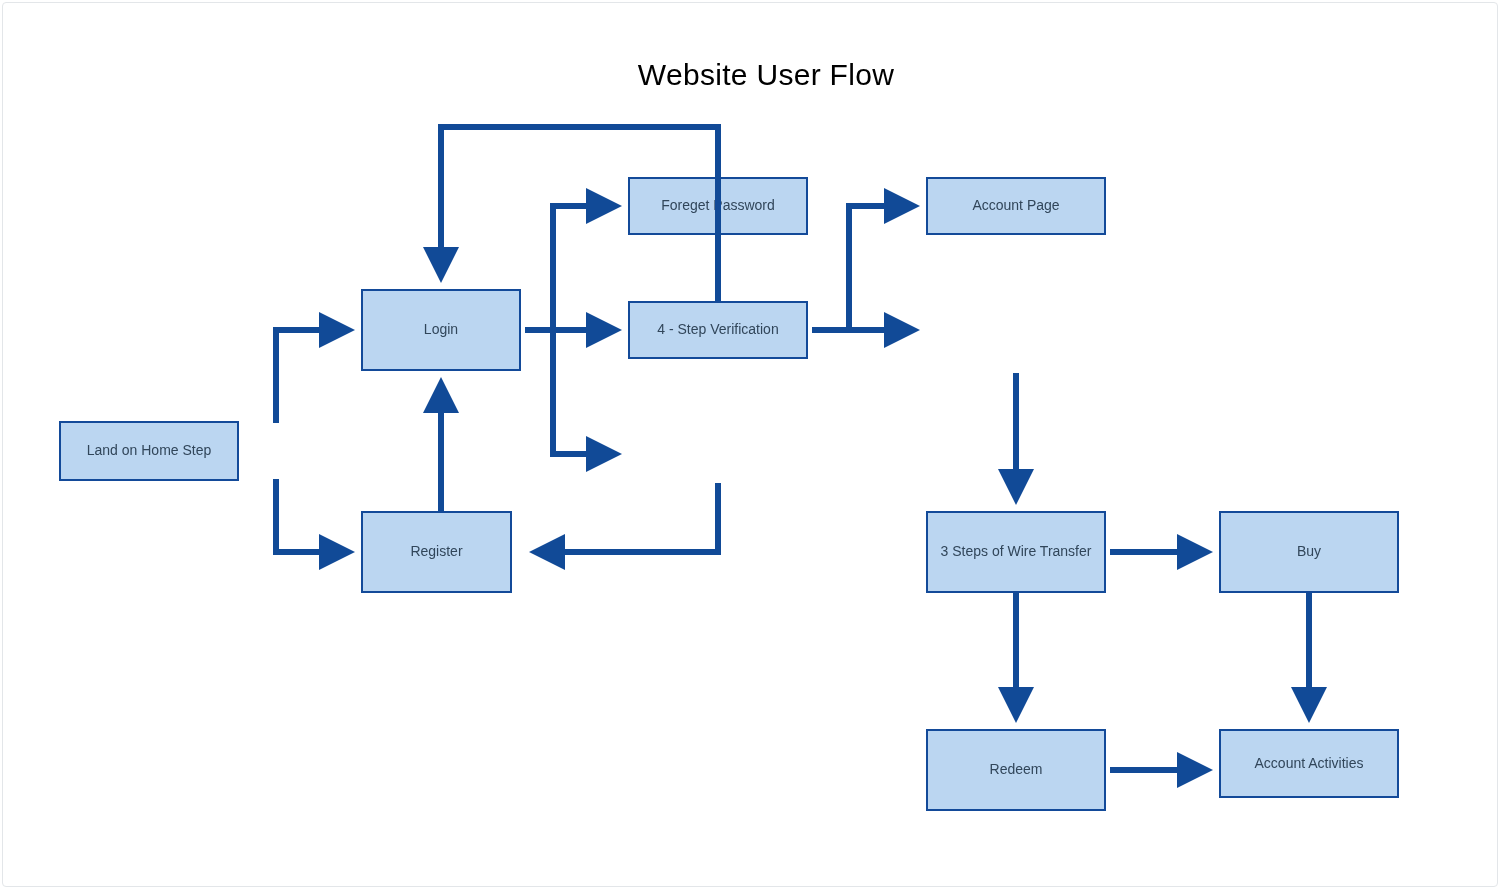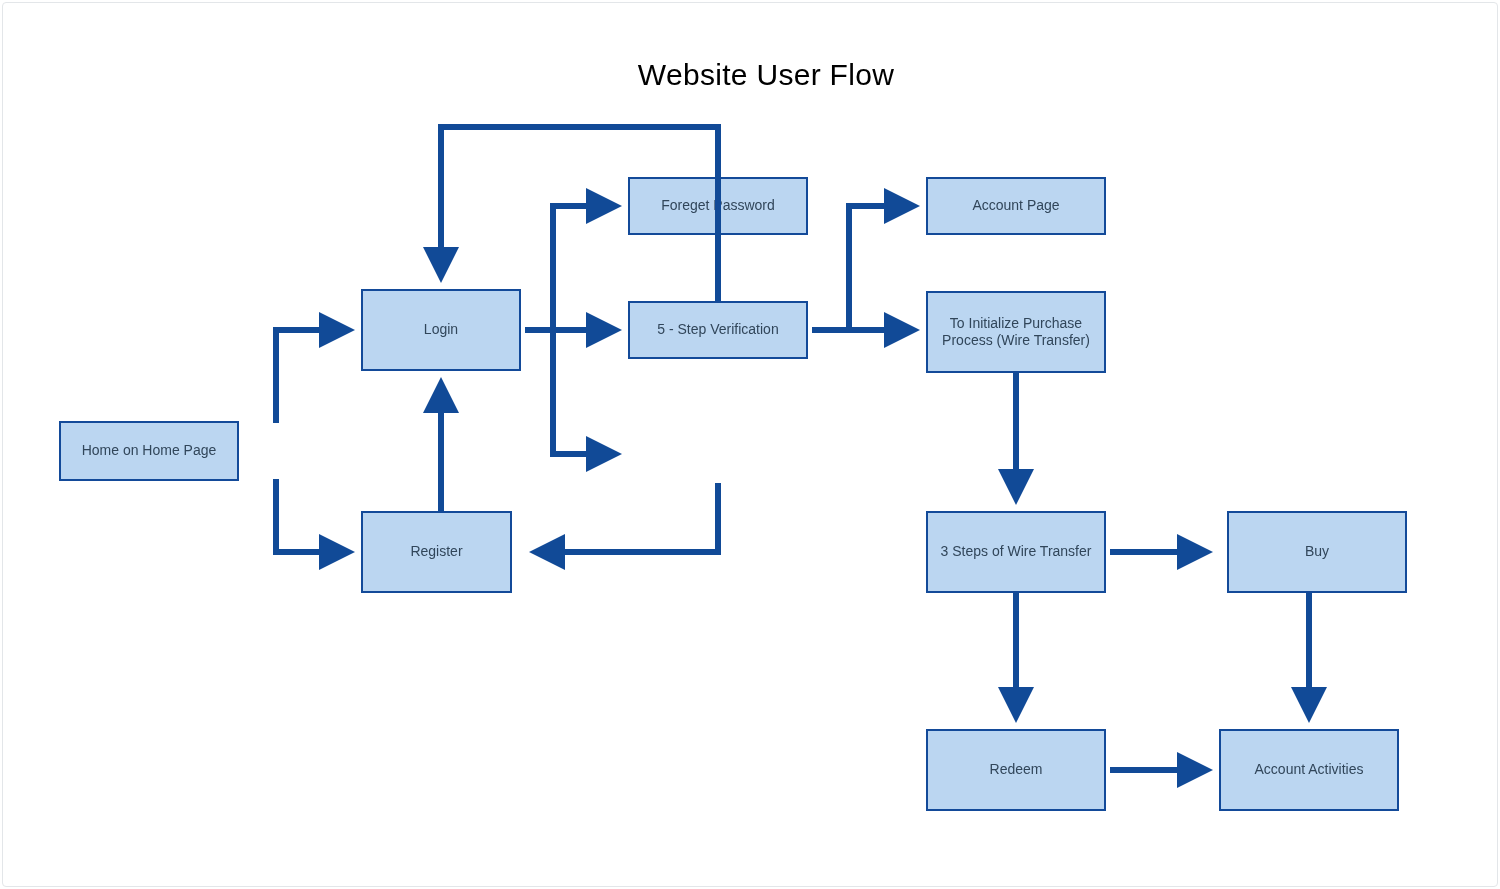--- a/index.html
+++ b/index.html
@@ -54,61 +54,58 @@
   }
 </style>
 </head>
 <body>
 
 <div class="frame">
 
   <div class="title">Website User Flow</div>
 
   <div class="node" style="left:56px; top:418px; width:180px; height:60px;">
-    <span>Home on Home Page</span>
+    <span>Land on Home Step</span>
   </div>
 
   <div class="node" style="left:358px; top:286px; width:160px; height:82px;text-align:right;">
     <span>Login</span>
   </div>
 
   <div class="node" style="left:358px; top:508px; width:151px; height:82px;">
     <span>Register</span>
   </div>
 
   <div class="node" style="left:625px; top:174px; width:180px; height:58px;">
     <span>Foreget Password</span>
   </div>
 
   <div class="node" style="left:625px; top:298px; width:180px; height:58px;">
-    <span>5 - Step Verification</span>
+    <span>4 - Step Verification</span>
   </div>
 
 
   <div class="node" style="left:923px; top:174px; width:180px; height:58px;text-align:right;">
     <span>Account Page</span>
   </div>
 
-  <div class="node" style="left:923px; top:288px; width:180px; height:82px;">
-    <span>To Initialize Purchase Process (Wire Transfer)</span>
-  </div>
 
   <div class="node" style="left:923px; top:508px; width:180px; height:82px;">
     <span>3 Steps of Wire Transfer</span>
   </div>
 
-  <div class="node" style="left:1216px; top:508px; width:180px; height:82px;margin-left:8px;">
+  <div class="node" style="left:1216px; top:508px; width:180px; height:82px;">
     <span>Buy</span>
   </div>
 
   <div class="node" style="left:923px; top:726px; width:180px; height:82px;">
     <span>Redeem</span>
   </div>
 
-  <div class="node" style="left:1216px; top:726px; width:180px; height:82px;">
+  <div class="node" style="left:1216px; top:726px; width:180px; height:69px;">
     <span>Account Activities</span>
   </div>
 
   <svg class="arrows" viewBox="0 0 1494 883">
     <defs>
       <marker id="arrowhead" markerWidth="6" markerHeight="6" refX="5" refY="3" orient="auto" markerUnits="strokeWidth">
         <path d="M0,0 L6,3 L0,6 Z" fill="#114a97"></path>
       </marker>
     </defs>
     <g stroke="#114a97" stroke-width="6" fill="none" stroke-linecap="butt" stroke-linejoin="miter">

